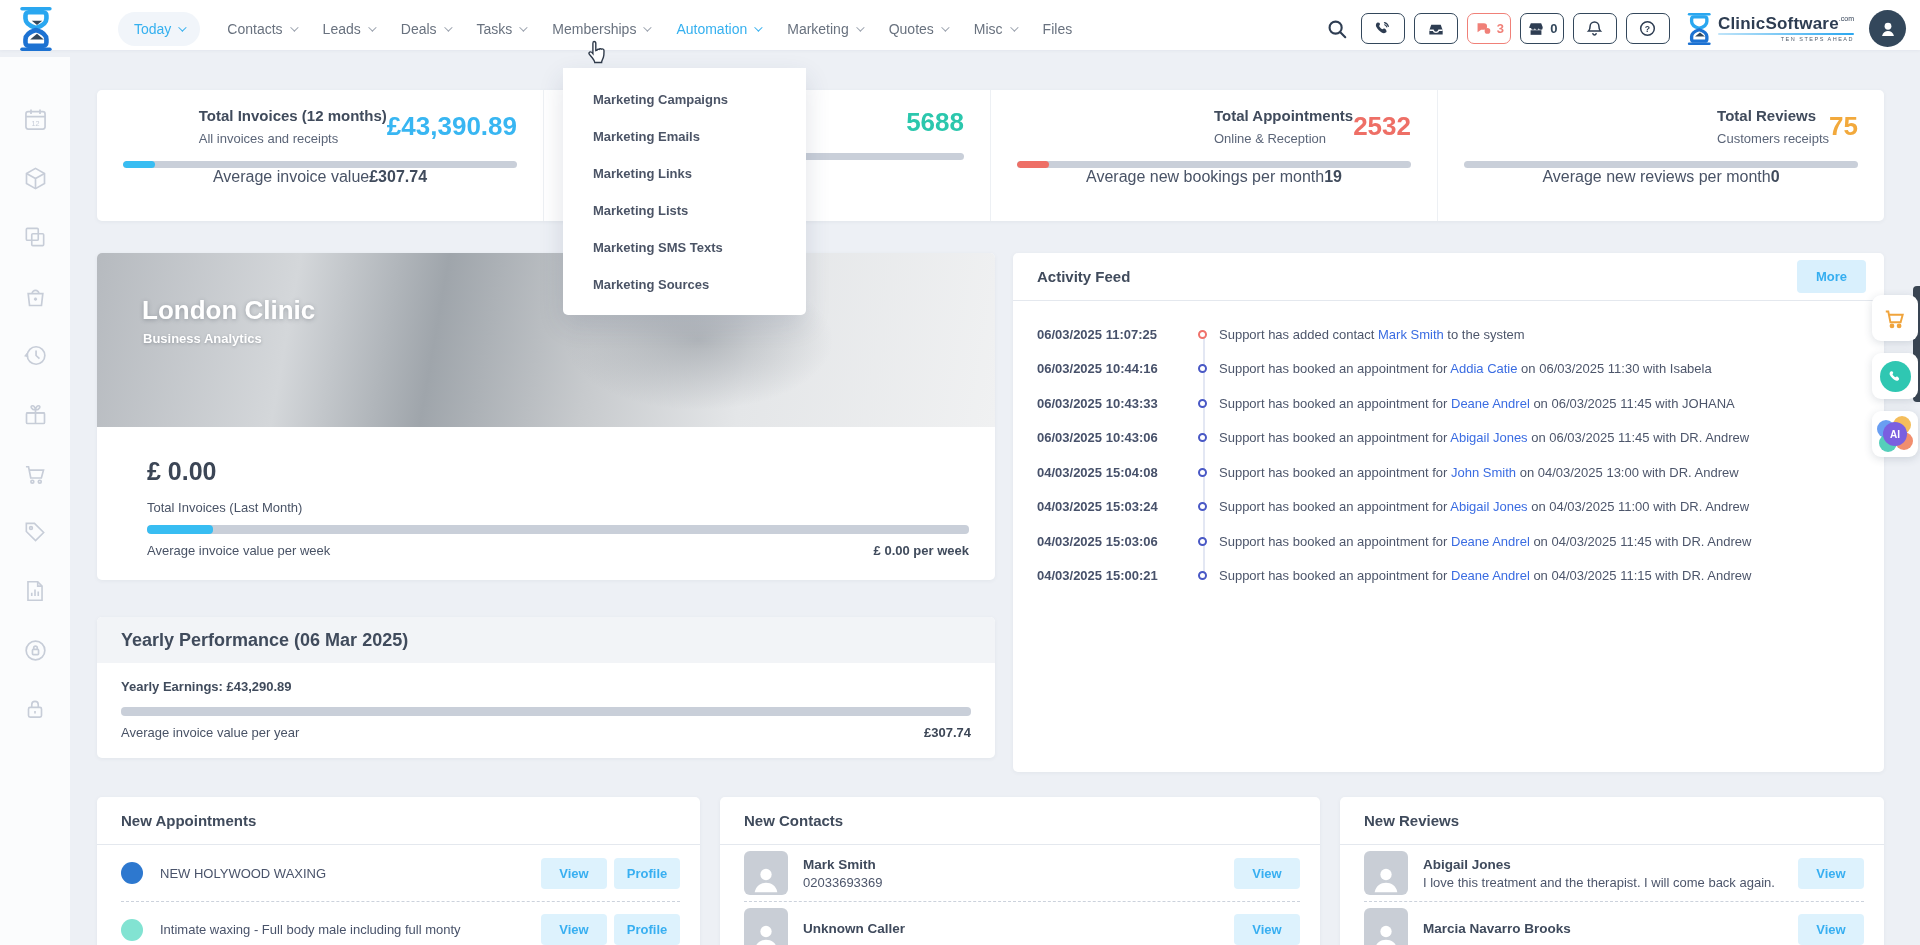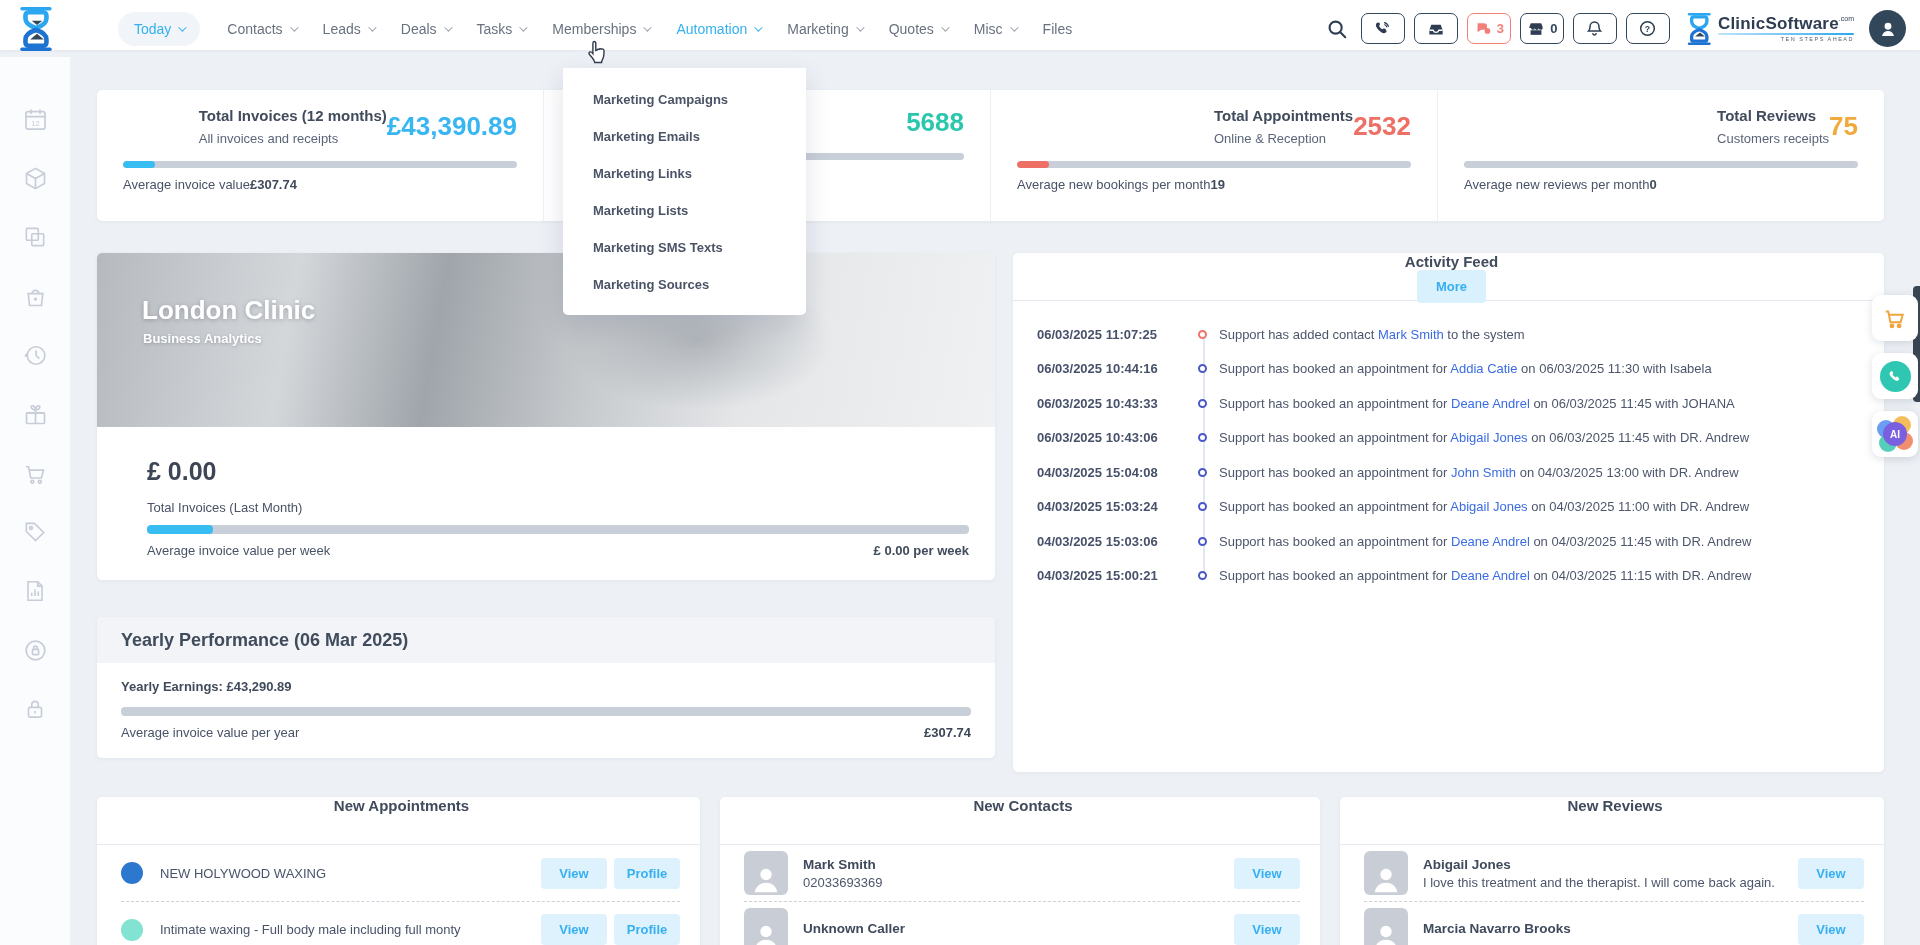--- a/index.html
+++ b/index.html
@@ -34,34 +34,34 @@
             align-items:center; justify-content:center; cursor:pointer; }
 
   
   .sidebar { position:absolute; left:0; top:57px; width:70px; height:888px; background:#fbfcfd; z-index:5; }
   .side-items { display:flex; flex-direction:column; align-items:center; padding-top:48px; gap:31px; }
   .side-item { width:28px; height:28px; cursor:pointer; display:flex; align-items:center; justify-content:center; }
 
   
   .card { position:absolute; background:#fff; border-radius:5px; box-shadow:0 1px 4px rgba(44,62,88,.06); }
   .card-head { height:48px; display:flex; align-items:center; justify-content:space-between;
-               padding:0 18px 0 24px; border-bottom:1px solid #e4e8ee;flex-direction:column; }
+               padding:0 18px 0 24px; border-bottom:1px solid #e4e8ee; }
   .card-title { font-size:15px; font-weight:600; color:#404b5c; }
 
   
   .stats { left:97px; top:90px; width:1787px; height:131px; display:flex; }
   .stat { flex:1; padding:17px 26px 0 26px; position:relative; }
   .stat + .stat { border-left:1px solid #edf0f4; }
   .stat-top { display:flex; justify-content:flex-end; }
   .stat-title { font-size:15px; font-weight:600; color:#404b5c; }
   .stat-sub { font-size:13px; color:#5b6578; margin-top:7px; }
   .stat-value { font-size:26px; font-weight:700; align-self:center; }
   .bar { height:7px; border-radius:4px; background:#c9cfd9; overflow:hidden; margin-top:15px; }
   .bar-fill { height:100%; border-radius:4px; }
-  .stat-foot { display:flex; justify-content:flex-start; font-size:13px; color:#495366; margin-top:9px; }
+  .stat-foot { display:flex; justify-content:center; font-size:16px; color:#495366; }
   .stat-foot b { font-weight:600; color:#404b5c; }
 
   
   .dropdown { position:absolute; left:563px; top:68px; width:243px; background:#fff; z-index:50;
               border-radius:0 0 5px 5px; box-shadow:0 10px 26px rgba(40,60,90,.14); padding:13px 0 12px; }
   .dd-item { padding:11px 18px 11px 30px; font-size:13px; font-weight:600; color:#4b5466; cursor:pointer; }
 
   
   .banner-card { left:97px; top:253px; width:898px; height:327px; overflow:hidden; }
   .banner { height:174px; position:relative;

